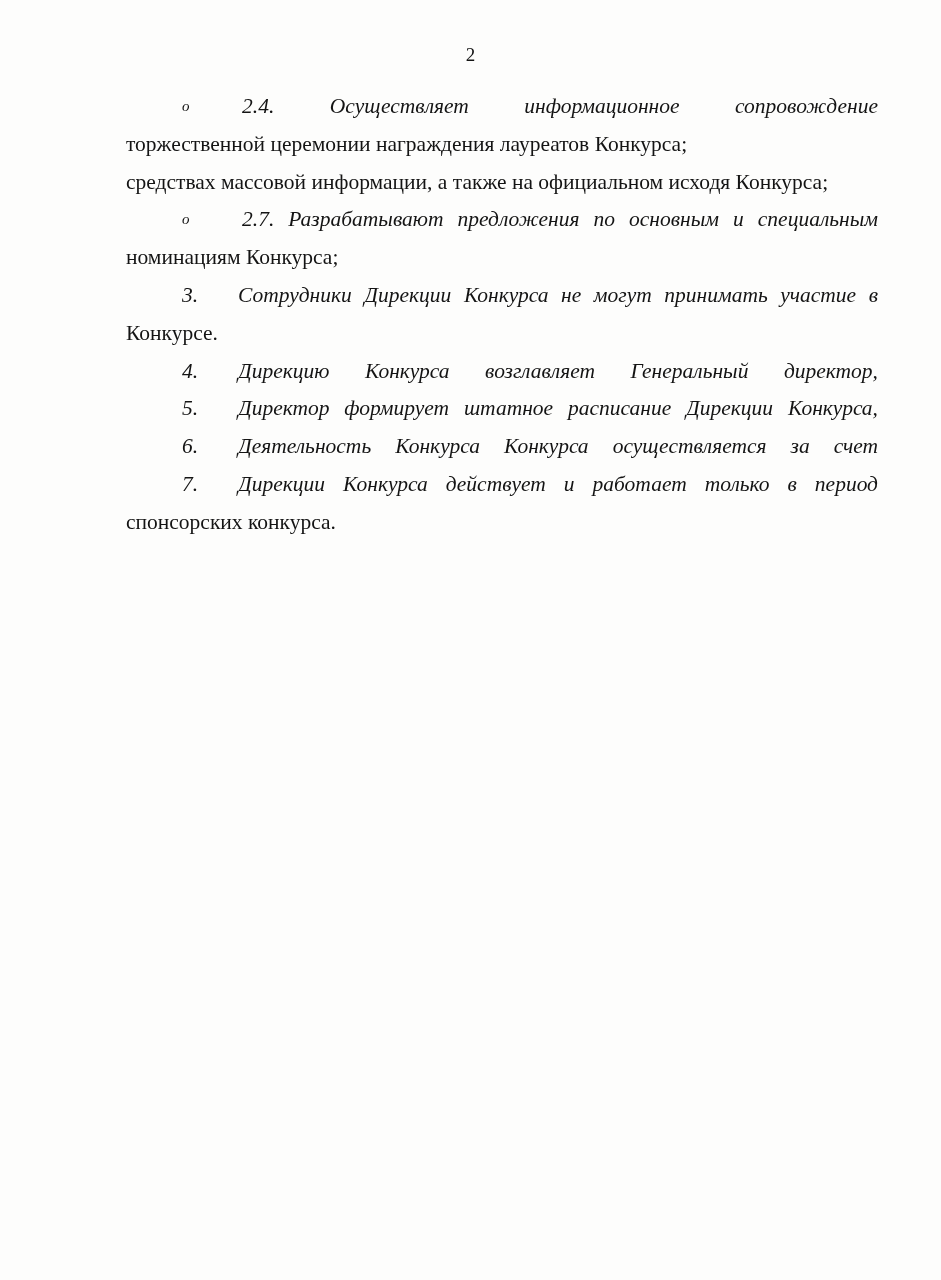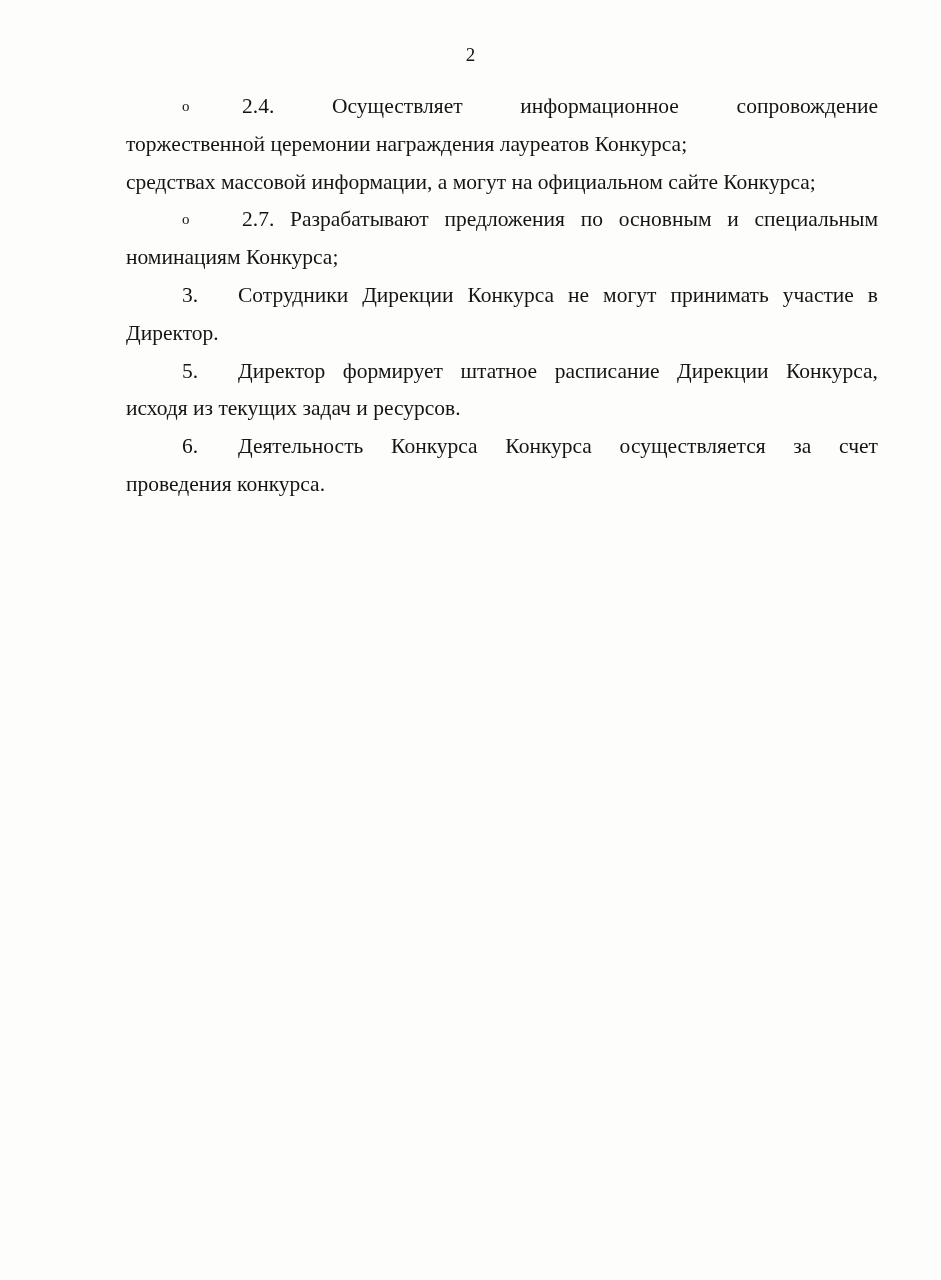--- a/index.html
+++ b/index.html
@@ -16,55 +16,57 @@
     .content {
       position: absolute; top: 88px; left: 126px; width: 752px;
     }
     .para {
       font-size: 21.5px; line-height: 37.8px; text-align: justify;
       text-align-last: left; margin: 0;
     }
     .para .first {
       display: block; text-align: justify; text-align-last: justify;
       white-space: normal;
+      font-style: italic;
     }
     .bullet {
       display: inline-block; width: 60px; padding-left: 56px; box-sizing: content-box;
       font-size: 15px; vertical-align: 2px;
     }
     .num {
       display: inline-block; width: 56px; padding-left: 56px;
     }
   </style>
 </head>
 <body>
 
 <div class="page-number" style="width:941px;">2</div>
 
 <div class="content">
   <div class="para">
     <span class="first"><span class="bullet">o</span><span>2.4. Осуществляет информационное сопровождение</span></span>
     <span>торжественной церемонии награждения лауреатов Конкурса;</span>
   </div>
   <div class="para">
-    <span>средствах массовой информации, а могут на официальном сайте Конкурса;</span>
+    <span>средствах массовой информации, а также на официальном исходя Конкурса;</span>
   </div>
   <div class="para">
     <span class="first"><span class="bullet">o</span><span>2.7. Разрабатывают предложения по основным и специальным</span></span>
     <span>номинациям Конкурса;</span>
   </div>
   <div class="para">
     <span class="first"><span class="num">3.</span><span>Сотрудники Дирекции Конкурса не могут принимать участие в</span></span>
-    <span>Директор.</span>
+    <span>Конкурсе.</span>
   </div>
   <div class="para">
+    <span class="first"><span class="num">4.</span><span>Дирекцию Конкурса возглавляет Генеральный директор,</span></span>
   </div>
   <div class="para">
     <span class="first"><span class="num">5.</span><span>Директор формирует штатное расписание Дирекции Конкурса,</span></span>
-    <span>исходя из текущих задач и ресурсов.</span>
   </div>
   <div class="para">
     <span class="first"><span class="num">6.</span><span>Деятельность Конкурса Конкурса осуществляется за счет</span></span>
   </div>
   <div class="para">
-    <span>проведения конкурса.</span>
+    <span class="first"><span class="num">7.</span><span>Дирекции Конкурса действует и работает только в период</span></span>
+    <span>спонсорских конкурса.</span>
   </div>
 </div>
 
 </body></html>

